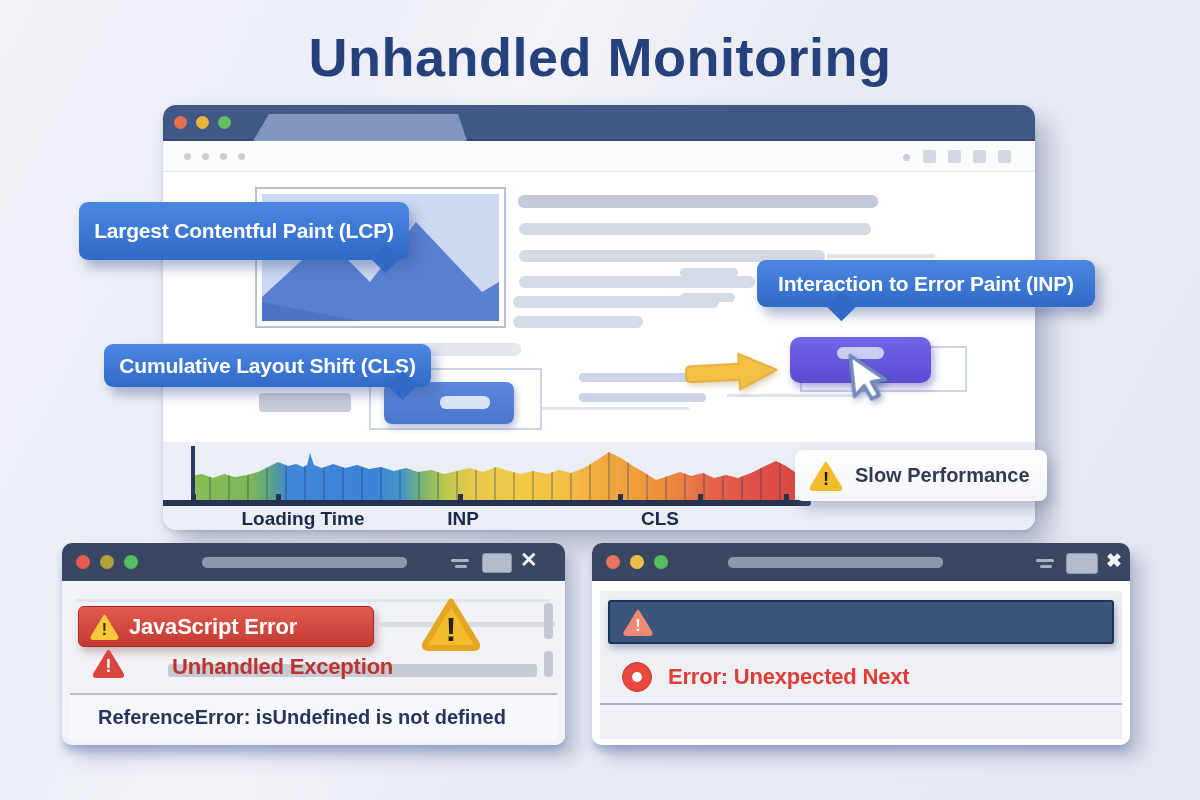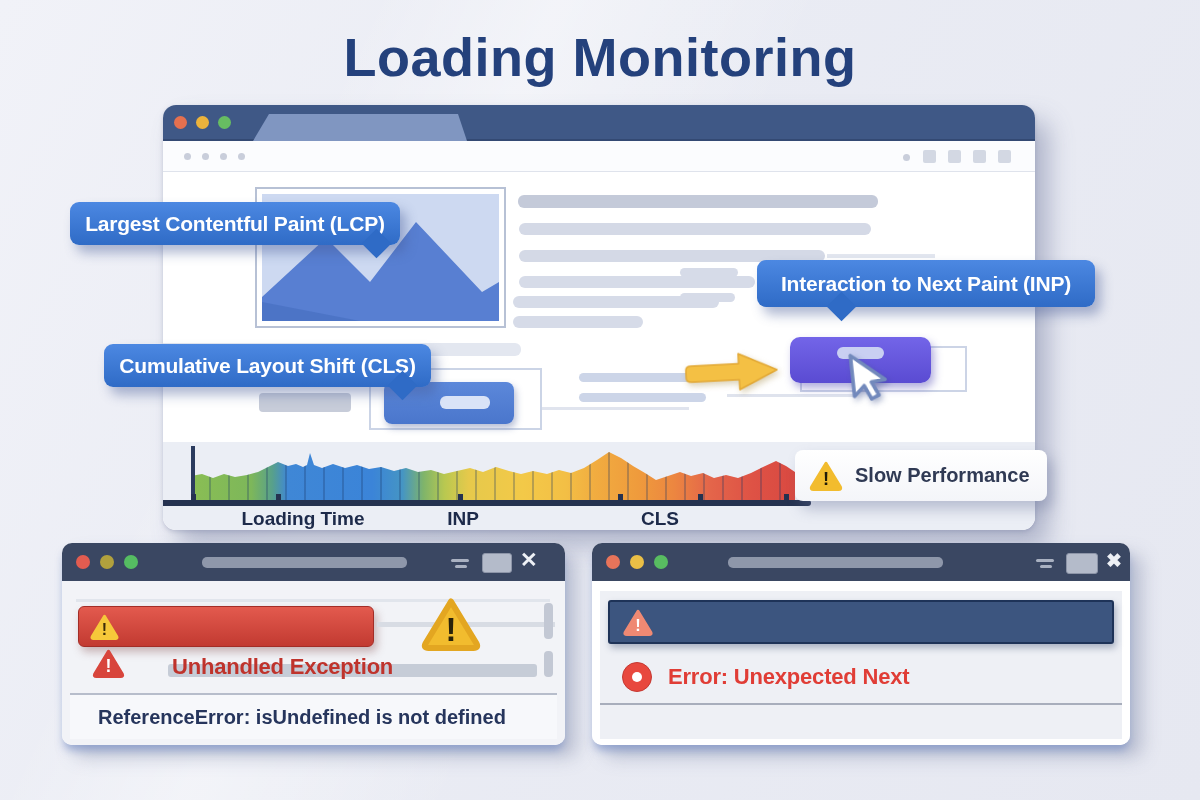--- a/index.html
+++ b/index.html
@@ -114,21 +114,21 @@
   .ce-text { position:absolute; left:76px; top:83px; font-size:22px; font-weight:700; color:#e03d36; letter-spacing:-.2px; }
   .cw-sep { position:absolute; left:8px; top:122px; width:522px; height:2px; background:#a8aebc; }
 
   .tri-label { font-weight:700; }
 </style>
 </head>
 <body>
 
 <div class="stage">
 
-  <div class="page-title">Loading Monitoring</div>
+  <div class="page-title">Unhandled Monitoring</div>
 
   <div class="mw">
     <div class="mw-titlebar">
       <span class="tl" style="left:11px;background:#e4704f"></span>
       <span class="tl" style="left:33px;background:#ecb33c"></span>
       <span class="tl" style="left:55px;background:#67bd62"></span>
       <div class="mw-tab"></div>
     </div>
     <div class="mw-toolbar">
       <span class="dot" style="left:21px"></span>
@@ -257,31 +257,31 @@
           <div class="axis-tick" style="left: 621px;"></div>
         </div>
       <div id="axis-labels" class="axis-labels">
           <div class="axis-label" style="left: 140px;">Loading Time</div>
           <div class="axis-label" style="left: 300px;">INP</div>
           <div class="axis-label" style="left: 497px;">CLS</div>
         </div>
     </div>
   </div>
 
-  <div class="callout" style="left:70px;top:202px;width:330px;height:43px">
+  <div class="callout" style="left:79px;top:202px;width:330px;height:58px">
     <span class="co-tail" style="left:296px;bottom:-9px"></span>
     <span class="co-text">Largest Contentful Paint (LCP)</span>
   </div>
   <div class="callout" style="left:104px;top:344px;width:327px;height:43px">
     <span class="co-tail" style="left:288px;bottom:-9px"></span>
     <span class="co-text">Cumulative Layout Shift (CLS)</span>
   </div>
   <div class="callout" style="left:757px;top:260px;width:338px;height:47px">
     <span class="co-tail" style="left:74px;bottom:-10px"></span>
-    <span class="co-text">Interaction to Next Paint (INP)</span>
+    <span class="co-text">Interaction to Error Paint (INP)</span>
   </div>
 
   <div class="badge">
     <svg width="34" height="30" viewBox="0 0 40 36">
       <path d="M20 3 L37 31 Q38.5 34 35 34 L5 34 Q1.5 34 3 31 Z" fill="#f2bc2e" stroke="#f2bc2e" stroke-width="4" stroke-linejoin="round"></path>
       <text x="20" y="29" text-anchor="middle" font-size="22" font-weight="700" fill="#1f1a08" class="tri-label">!</text>
     </svg>
     <span class="b-text">Slow Performance</span>
   </div>
 
@@ -298,20 +298,21 @@
       <span class="wc-max" style="left:420px;top:10px;width:30px;height:20px"></span>
       <span class="wc-close" style="left:458px;top:5px;font-size:21px">✕</span>
     </div>
     <div class="jsw-body">
       <div class="thinline" style="left:14px;top:18px;width:474px;height:3px;background:#e1e5ec"></div>
       <div class="red-banner">
         <svg width="29" height="26" viewBox="0 0 40 36">
           <path d="M20 3 L37 31 Q38.5 34 35 34 L5 34 Q1.5 34 3 31 Z" fill="#f6c83a" stroke="#f6c83a" stroke-width="4" stroke-linejoin="round"></path>
           <text x="20" y="29" text-anchor="middle" font-size="22" font-weight="700" fill="#3c2c08" class="tri-label">!</text>
         </svg>
+        <span class="rb-text">JavaScript Error</span>
       </div>
       <div class="thinline" style="left:315px;top:41px;width:178px;height:5px;background:#d8dce4"></div>
       <svg style="position:absolute;left:358px;top:16px" width="62" height="54" viewBox="0 0 40 36">
         <path d="M20 3 L37 31 Q38.5 34 35 34 L5 34 Q1.5 34 3 31 Z" fill="#f2bc2e" stroke="#e3a621" stroke-width="4" stroke-linejoin="round"></path>
         <text x="20" y="29" text-anchor="middle" font-size="22" font-weight="700" fill="#2a220a" class="tri-label">!</text>
       </svg>
       <div class="ue-bar"></div>
       <svg style="position:absolute;left:30px;top:68px;z-index:3" width="33" height="29" viewBox="0 0 40 36">
         <path d="M20 3 L37 31 Q38.5 34 35 34 L5 34 Q1.5 34 3 31 Z" fill="#d8453c" stroke="#d8453c" stroke-width="4" stroke-linejoin="round"></path>
         <text x="20" y="29" text-anchor="middle" font-size="22" font-weight="700" fill="#ffffff" class="tri-label">!</text>

